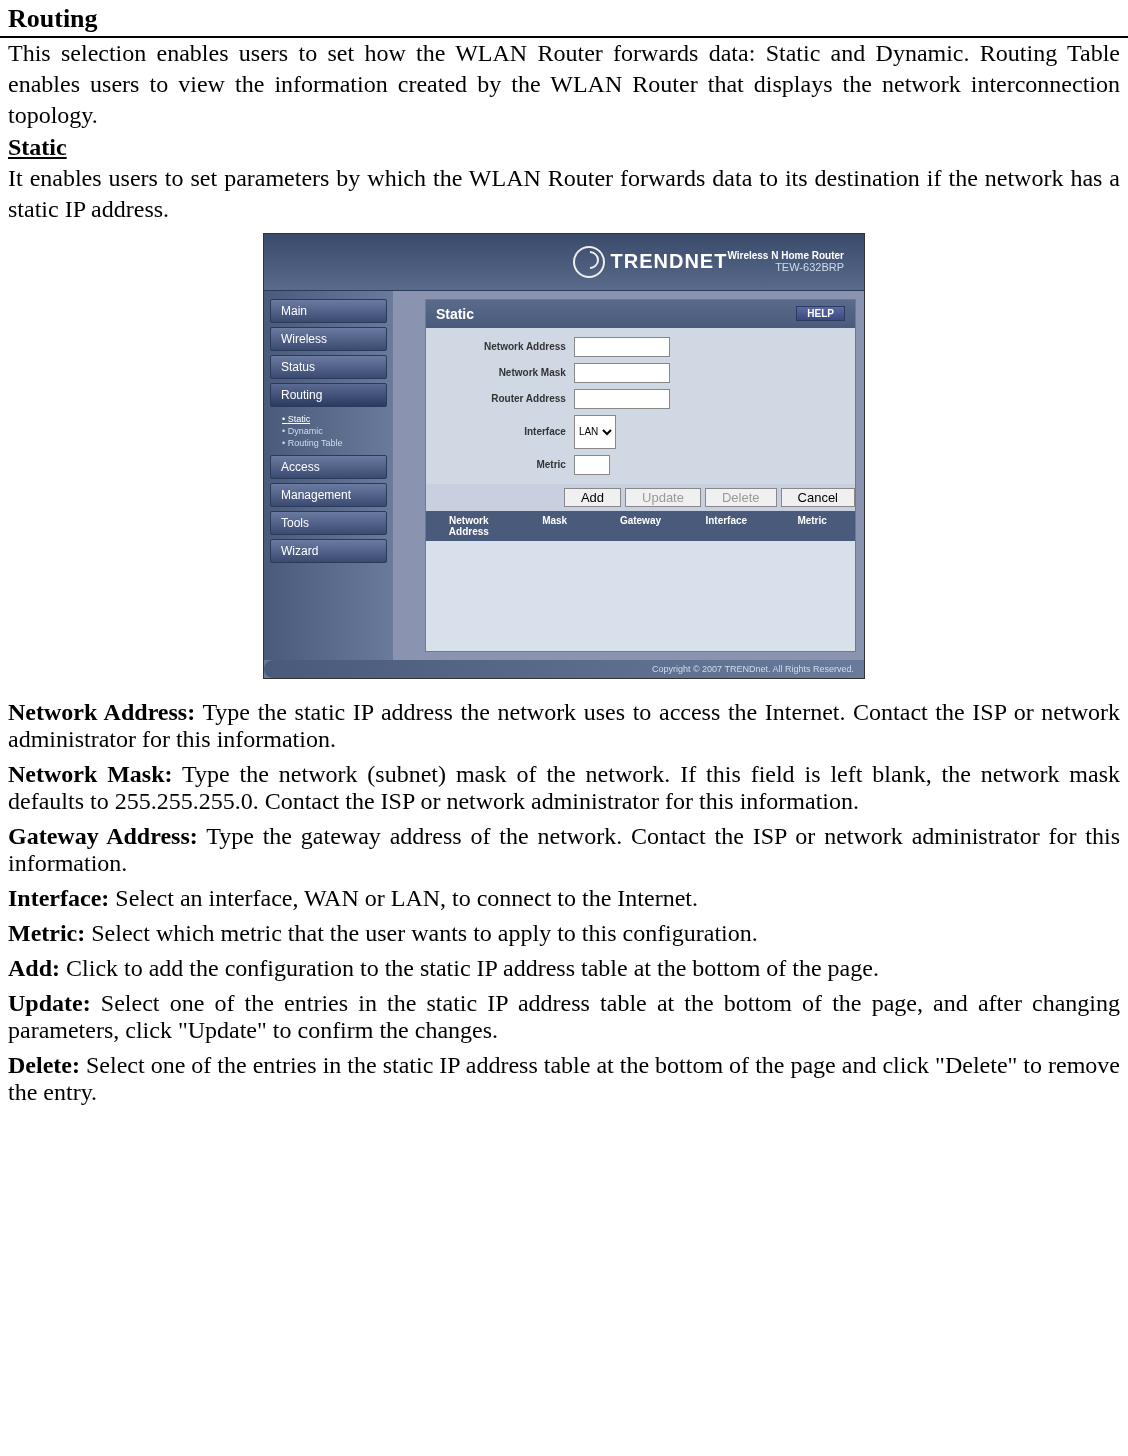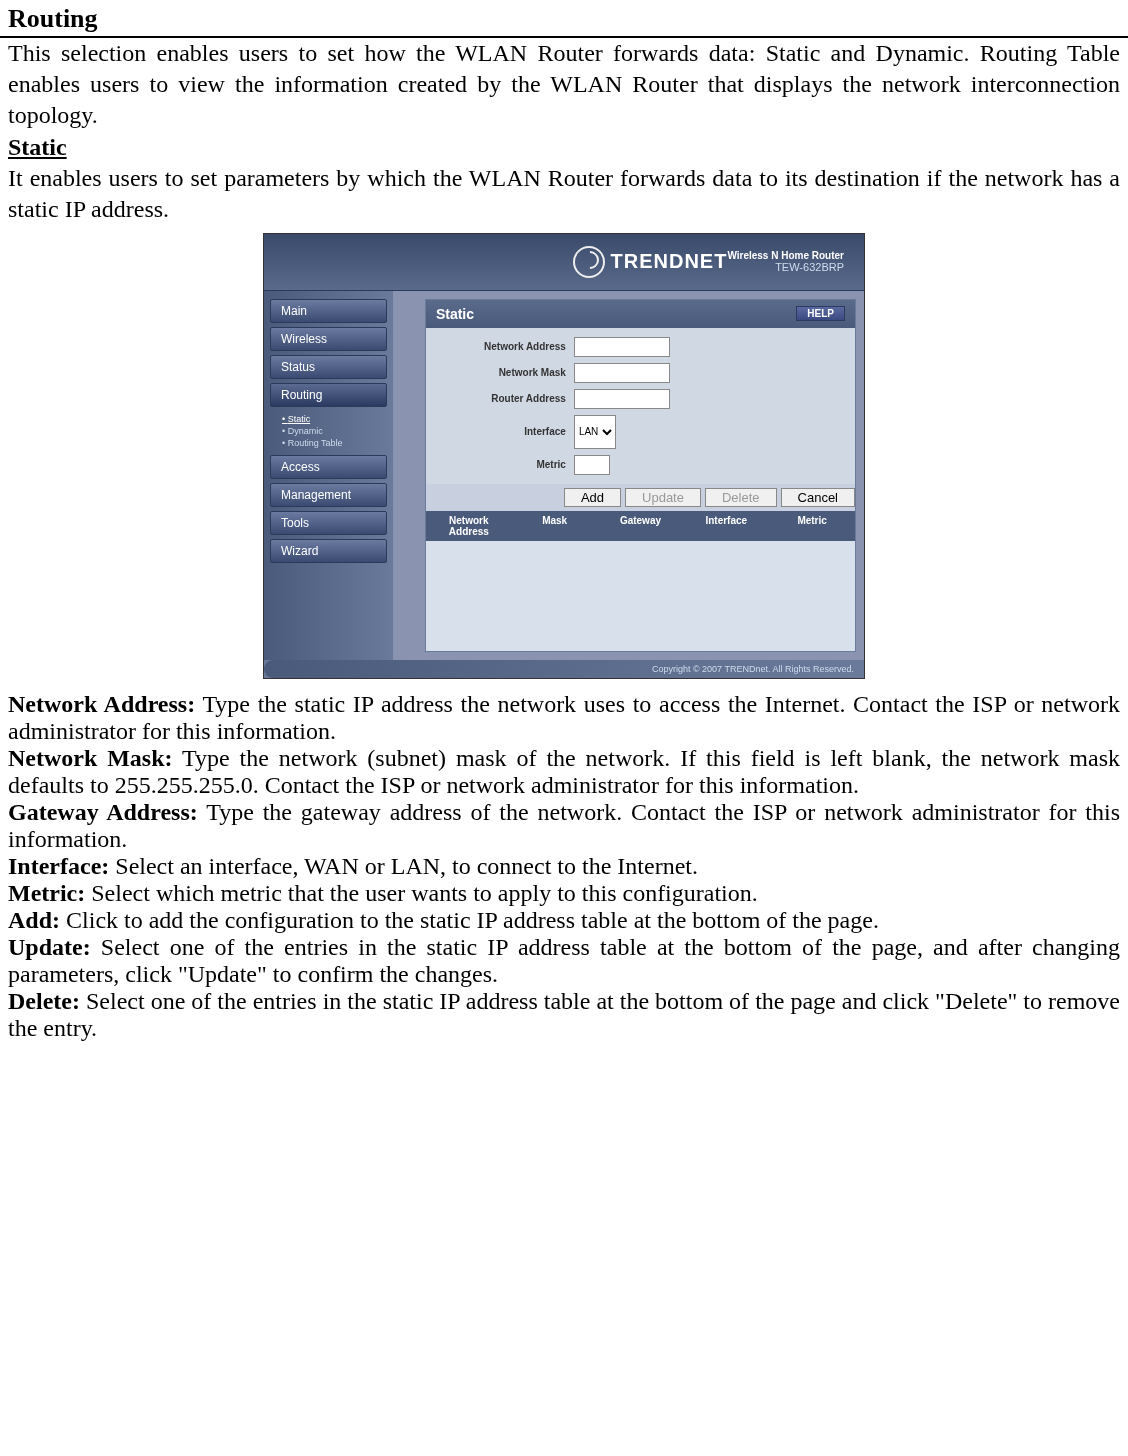--- a/index.html
+++ b/index.html
@@ -229,21 +229,21 @@
       color: #cde;
       font-size: 9px;
       padding: 4px 10px;
       background: linear-gradient(to right, #4a5a7a, #6a7a9a);
       border-radius: 9px;
     }
     .definitions {
       padding: 4px 8px;
     }
     .definitions p {
-      margin: 0 0;
+      margin: 8px 0;
       text-align: justify;
     }
   </style>
 </head>
 <body>
 
 <div class="doc-title">Routing</div>
 <div class="doc-text">This selection enables users to set how the WLAN Router forwards data: Static and Dynamic. Routing Table enables users to view the information created by the WLAN Router that displays the network interconnection topology.</div>
 <div class="doc-subtitle">Static</div>
 <div class="doc-text">It enables users to set parameters by which the WLAN Router forwards data to its destination if the network has a static IP address.</div>

